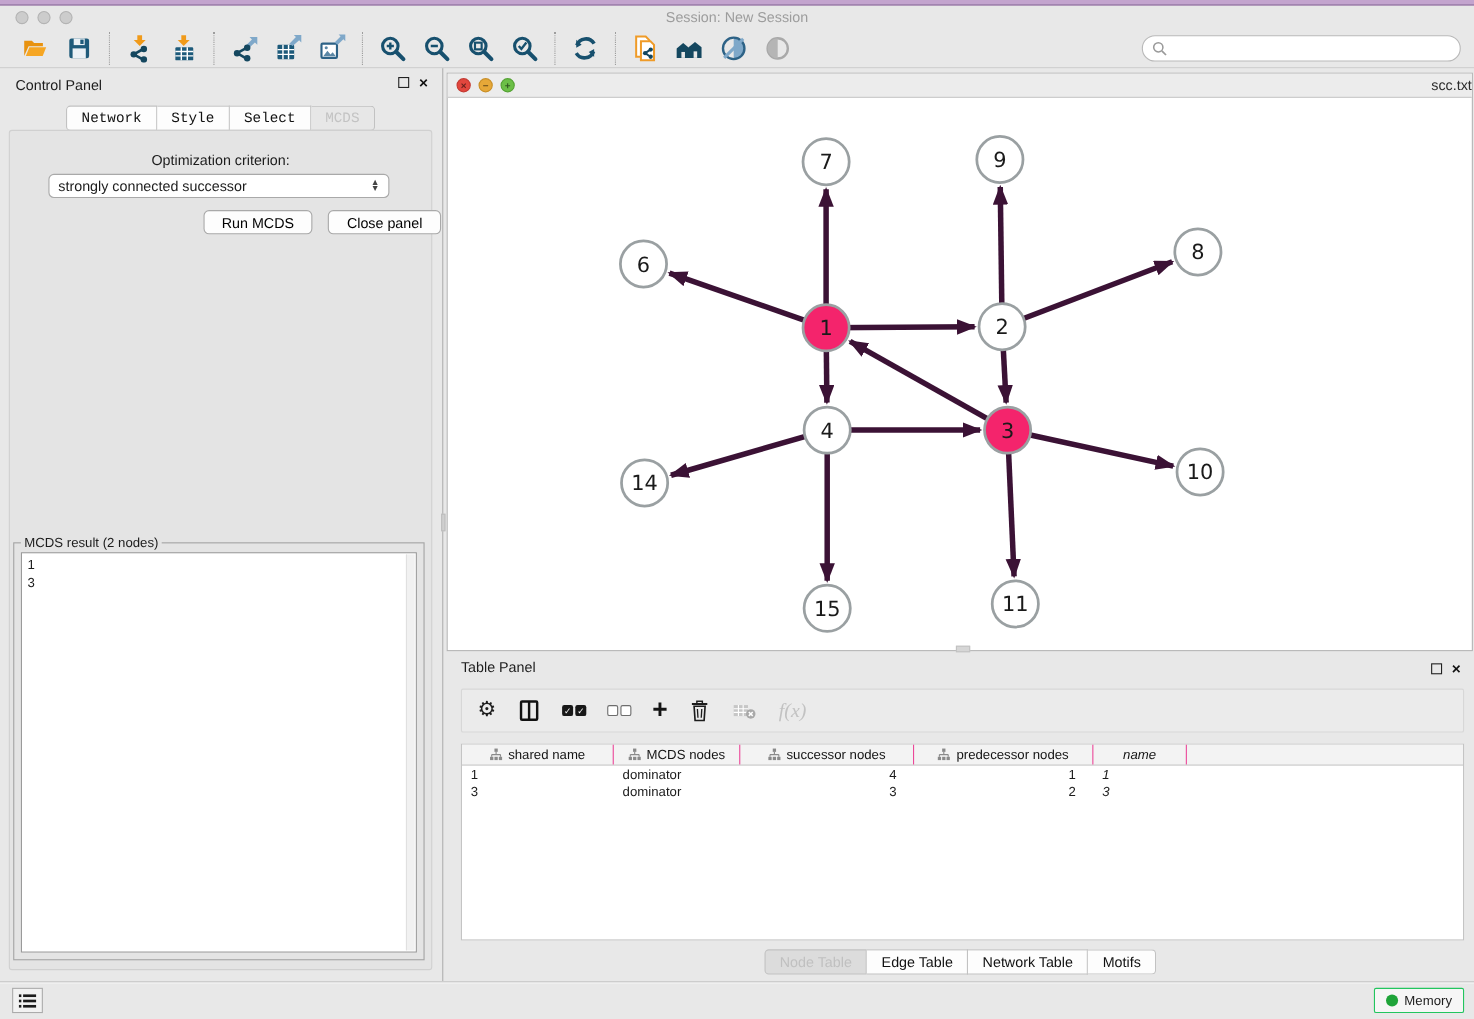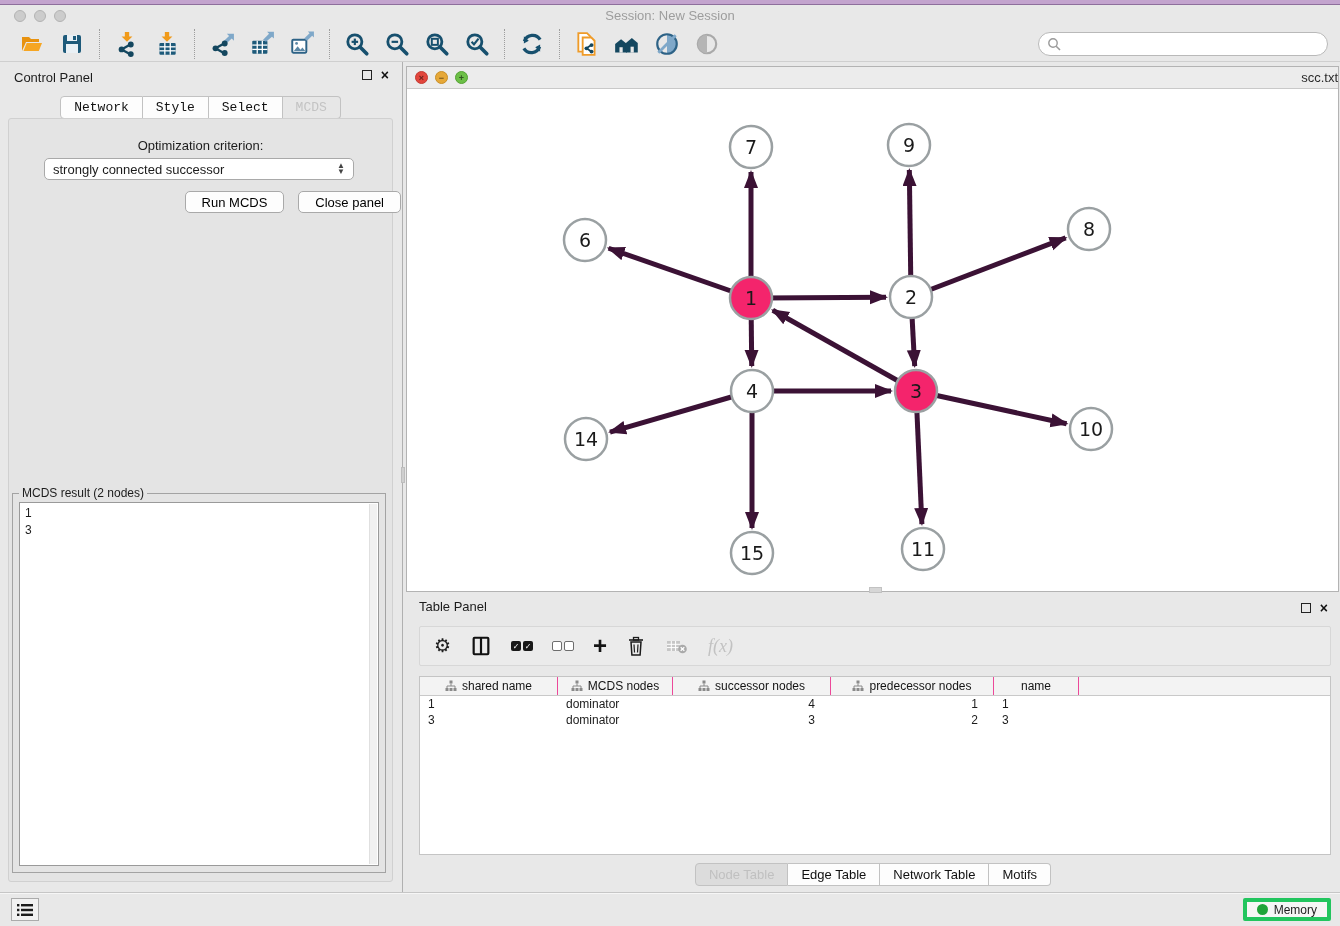--- a/index.html
+++ b/index.html
@@ -88,35 +88,35 @@
   .plus-glyph { font-size:24px; font-weight:bold; color:#141414; line-height:20px; }
 
   .tp-table { position:absolute; left:13px; right:9px; top:81px; height:179px; background:#fff;
     border:1px solid #c4c4c4; font-size:12px; }
   .thead { display:flex; height:19px; background:#f3f3f3; border-bottom:1px solid #c9c9c9; }
   .th { display:flex; align-items:center; justify-content:center; gap:5px; border-right:1px solid #ec4899;
     color:#141414; }
   .th .attr-ic { flex:none; }
   .tr { display:flex; height:16px; align-items:center; }
   .td { padding:0 8px; overflow:hidden; white-space:nowrap; }
-  .c0 { width:138px; } .c1 { width:115px; } .c2 { width:158px; } .c3 { width:163px; } .c4 { width:85px; }
+  .c0 { width:138px; } .c1 { width:115px; } .c2 { width:158px; } .c3 { width:163px; } .c4 { width:85px;font-style:italic; }
   .td.c2,.td.c3 { text-align:right; padding-right:16px; }
   .tp-tabs { position:absolute; left:0; right:0; top:268px; display:flex; justify-content:center; }
   .tp-tab { font-size:13px; padding:3px 13px; background:#fdfdfd; border:1px solid #c2c2c2;
     border-left-width:0; color:#111; }
   .tp-tab.disabled-active { background:#dcdcdc; color:#c0c0c0; border-left-width:1px; border-radius:4px 0 0 4px; }
   .tp-tab:last-child { border-radius:0 4px 4px 0; }
 
   
   .status-bar { position:absolute; left:0; right:0; bottom:0; height:34px; background:#e8e8e8;
     border-top:1px solid #c6c6c6; box-shadow:inset 0 1px 0 #f6f6f6; }
   .list-btn { position:absolute; left:11px; top:5px; width:28px; height:23px; background:#f2f2f2;
     border:1px solid #ababab; display:flex; align-items:center; justify-content:center; }
   .memory-btn { position:absolute; right:9px; top:5px; height:23px; background:#f6f6f6;
-    border:4px solid #22c55e; border-radius:2px; display:flex; align-items:center; gap:6px;
+    border:1px solid #22c55e; border-radius:2px; display:flex; align-items:center; gap:6px;
     padding:0 10px; font-size:12px; }
   .mem-dot { width:11px; height:11px; border-radius:50%; background:#1fa439; }
 </style>
 </head>
 <body>
 
 <div id="root">
 
   <div class="purple-strip"></div>
   <div class="titlebar">

